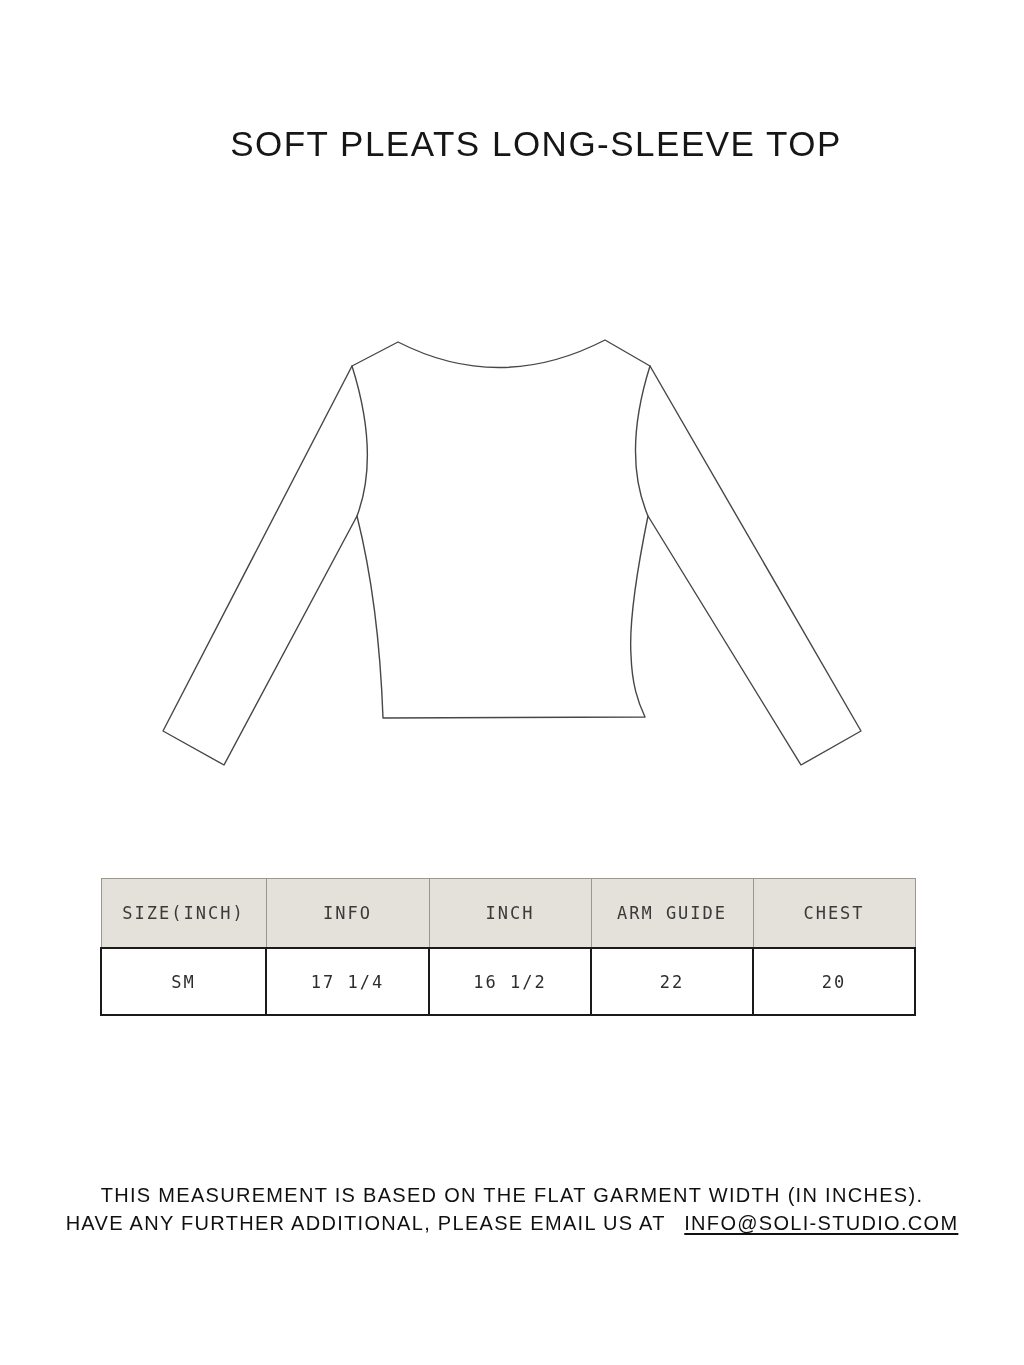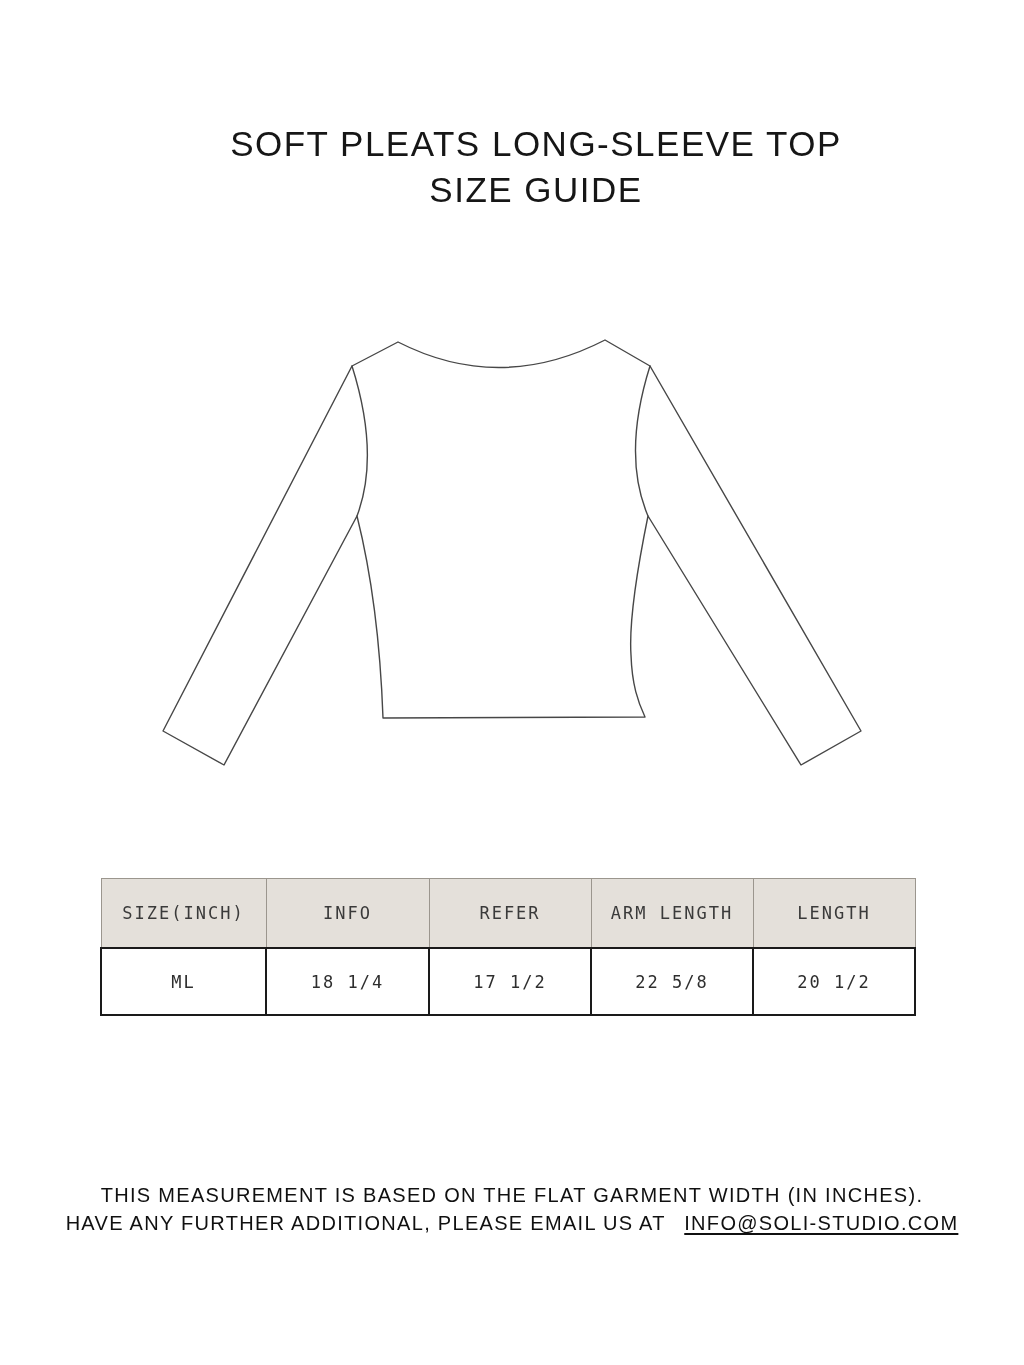--- a/index.html
+++ b/index.html
@@ -87,21 +87,20 @@
     margin-left: 12px;
   }
 </style>
 </head>
 <body>
 
 <div class="page">
 
   <div class="title-block">
     <div class="title-line">SOFT PLEATS LONG-SLEEVE TOP</div>
-    <div class="title-line">SIZE GUIDE</div>
   </div>
 
   <div class="garment-wrap">
     <svg width="1024" height="1365" viewBox="0 0 1024 1365" xmlns="http://www.w3.org/2000/svg">
       <g fill="none" stroke="#474747" stroke-width="1.4" stroke-linejoin="round" stroke-linecap="round">
 
         <path d="M398,342
                  Q500,394 605,340
                  L650,366
                  L861,731
@@ -127,32 +126,32 @@
       <col style="width:165px">
       <col style="width:163px">
       <col style="width:162px">
       <col style="width:162px">
       <col style="width:162px">
     </colgroup>
     <thead>
       <tr>
         <th>SIZE(INCH)</th>
         <th>INFO</th>
-        <th>REFER</th>
-        <th>ARM LENGTH</th>
-        <th>LENGTH</th>
+        <th>INCH</th>
+        <th>ARM GUIDE</th>
+        <th>CHEST</th>
       </tr>
     </thead>
     <tbody>
       <tr>
-        <td>ML</td>
-        <td>18 1/4</td>
-        <td>17 1/2</td>
-        <td>22 5/8</td>
-        <td>20 1/2</td>
+        <td>SM</td>
+        <td>17 1/4</td>
+        <td>16 1/2</td>
+        <td>22</td>
+        <td>20</td>
       </tr>
     </tbody>
   </table>
 
   <div class="footer-block">
     <div class="footer-line">THIS MEASUREMENT IS BASED ON THE FLAT GARMENT WIDTH (IN INCHES).</div>
     <div class="footer-line"><span>HAVE ANY FURTHER ADDITIONAL, PLEASE EMAIL US AT </span><a class="email-link">INFO@SOLI-STUDIO.COM</a></div>
   </div>
 
 </div>

